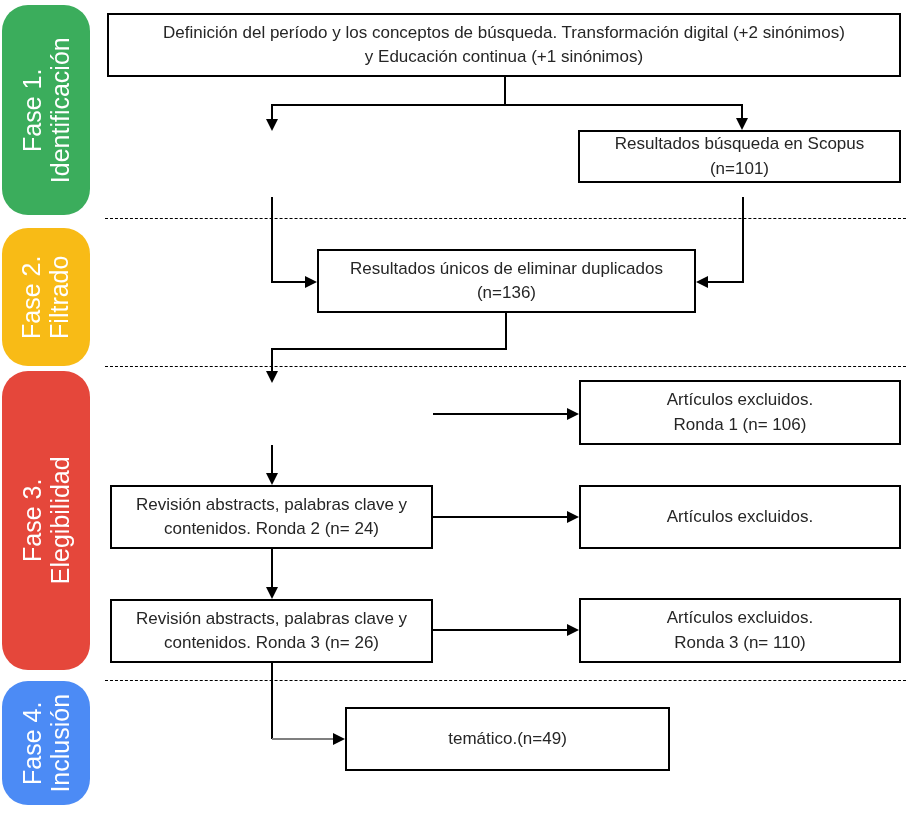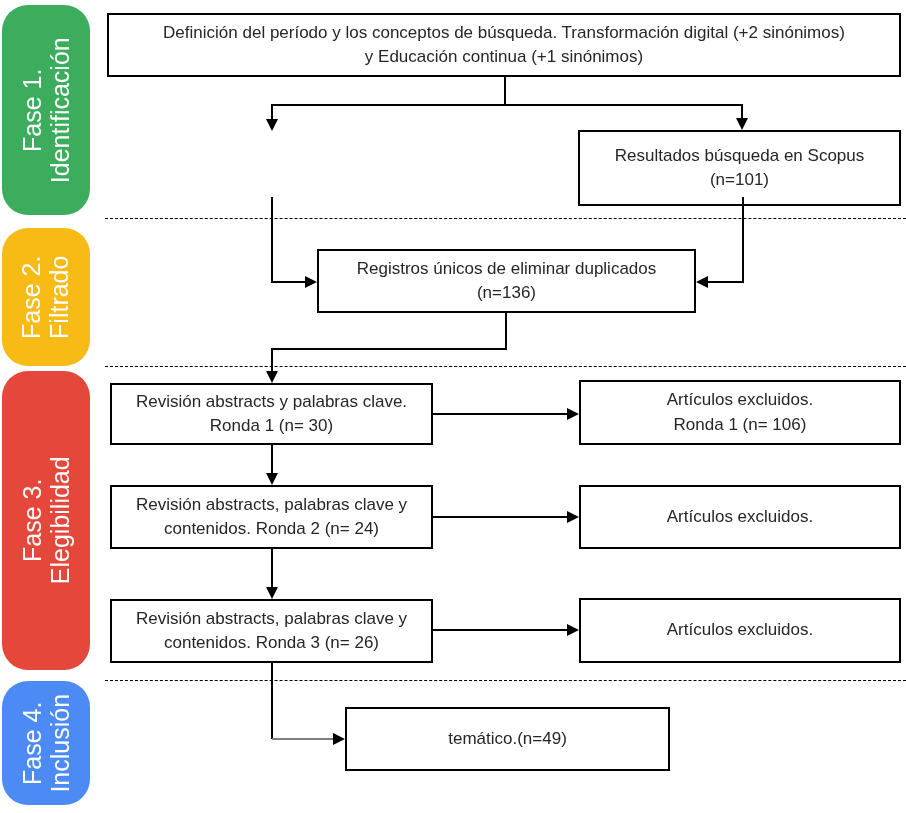--- a/index.html
+++ b/index.html
@@ -45,21 +45,21 @@
     align-items: center; justify-content: center;
     text-align: center;
     color: #262626;
     font-size: 17px;
     line-height: 1.42;
     padding: 2px 6px;
   }
   .box span { display: block; }
   #box-definition { left: 107px; top: 13px;  width: 794px; height: 64px; }
   #box-wos        { left: 107px; top: 131px; width: 325px; height: 66px; }
-  #box-scopus     { left: 578px; top: 130px; width: 323px; height: 76px; }
+  #box-scopus     { left: 578px; top: 130px; width: 323px; height: 53px; }
   #box-unique     { left: 317px; top: 249px; width: 379px; height: 64px; }
   #box-r1         { left: 110px; top: 383px; width: 323px; height: 62px; }
   #box-e1         { left: 579px; top: 380px; width: 322px; height: 65px; }
   #box-r2         { left: 110px; top: 485px; width: 323px; height: 64px; }
   #box-e2         { left: 579px; top: 485px; width: 322px; height: 64px; }
   #box-r3         { left: 110px; top: 599px; width: 323px; height: 64px; }
   #box-e3         { left: 579px; top: 598px; width: 322px; height: 65px; }
   #box-incl       { left: 345px; top: 707px; width: 325px; height: 64px; }
 
   
@@ -150,44 +150,41 @@
 
   <div class="box" id="box-definition">
     <span>Definición del período y los conceptos de búsqueda. Transformación digital (+2 sinónimos)</span>
     <span>y Educación continua (+1 sinónimos)</span>
   </div>
   <div class="box" id="box-scopus">
     <span>Resultados búsqueda en Scopus</span>
     <span>(n=101)</span>
   </div>
   <div class="box" id="box-unique">
-    <span>Registros únicos de eliminar duplicados</span>
+    <span>Resultados únicos de eliminar duplicados</span>
     <span>(n=136)</span>
-  </div>
-  <div class="box" id="box-r1">
-    <span>Revisión abstracts y palabras clave.</span>
-    <span>Ronda 1 (n= 30)</span>
   </div>
   <div class="box" id="box-e1">
     <span>Artículos excluidos.</span>
     <span>Ronda 1 (n= 106)</span>
   </div>
   <div class="box" id="box-r2">
     <span>Revisión abstracts, palabras clave y</span>
     <span>contenidos. Ronda 2 (n= 24)</span>
   </div>
   <div class="box" id="box-e2">
     <span>Artículos excluidos.</span>
   </div>
   <div class="box" id="box-r3">
     <span>Revisión abstracts, palabras clave y</span>
     <span>contenidos. Ronda 3 (n= 26)</span>
   </div>
   <div class="box" id="box-e3">
     <span>Artículos excluidos.</span>
+    <span>Ronda 3 (n= 110)</span>
   </div>
   <div class="box" id="box-incl">
     <span>temático.(n=49)</span>
   </div>
 
   <div class="vline" id="ln-a"></div>
   <div class="hline" id="ln-b"></div>
   <div class="vline" id="ln-c"></div>
   <div class="vline" id="ln-d"></div>
   <div class="vline" id="ln-e1"></div>

